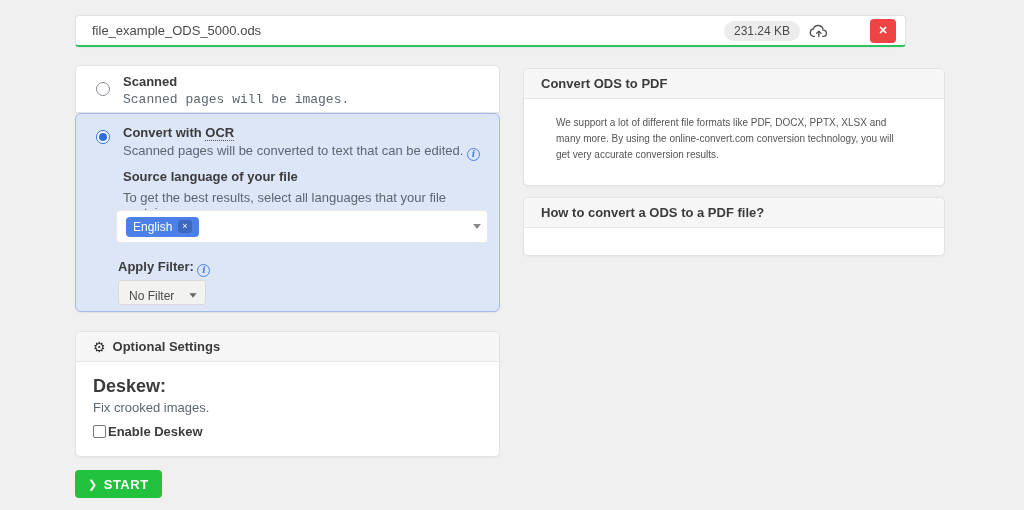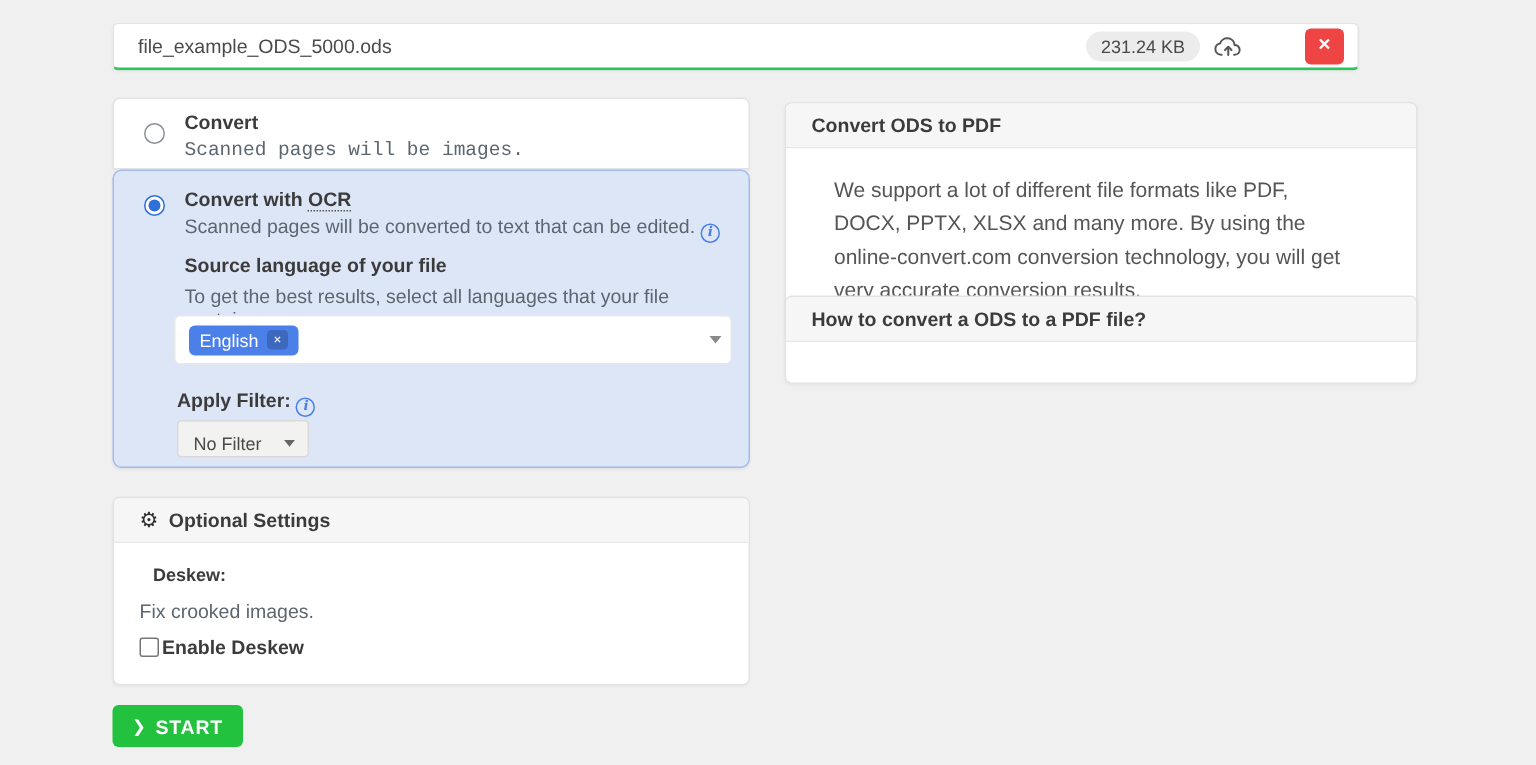--- a/index.html
+++ b/index.html
@@ -106,40 +106,40 @@
   .card-optional{left:75px;top:331px;width:425px;height:126px;}
   .card-header{
     background:#f6f6f7;border-bottom:1px solid #e7e7e7;
     border-radius:5px 5px 0 0;
     display:flex;align-items:center;gap:7px;
     height:30px;padding:0 17px;
     font-size:13px;font-weight:bold;color:#3b3b3b;
   }
   .gear{font-size:14px;color:#2e2e2e;font-weight:normal;}
   .opt-body{position:relative;height:95px;}
-  .deskew-label{position:absolute;left:26px;top:14px;font-size:12px;font-weight:bold;color:#3b3b3b;}
+  .deskew-label{position:absolute;left:17px;top:14px;font-size:18px;font-weight:bold;color:#3b3b3b;}
   .deskew-desc{position:absolute;left:17px;top:38px;font-size:13px;color:#5c6670;}
   .checkbox-row{position:absolute;left:17px;top:62px;display:flex;align-items:center;gap:2px;cursor:pointer;}
   .checkbox{
     width:13px;height:13px;background:#fff;border:1px solid #767676;border-radius:2px;
   }
   .checkbox-row span.lbl{font-size:13px;font-weight:bold;color:#3b3b3b;}
   
   .start-btn{
     position:absolute;left:75px;top:470px;height:28px;
     background:var(--accent-green);color:#fff;border:none;border-radius:4px;
     font-size:13px;font-weight:bold;letter-spacing:0.5px;
     display:inline-flex;align-items:center;gap:6px;
     padding:0 13px;cursor:pointer;
     font-family:"Liberation Sans","DejaVu Sans",sans-serif;
   }
   .start-btn .chev{font-size:11px;font-weight:bold;}
   
   .card-info-a{left:523px;top:68px;width:422px;min-height:115px;}
-  .card-info-a .info-body{padding:16px 38px 22px 32px;font-size:14px;line-height:1.6;color:#555;}
+  .card-info-a .info-body{padding:16px 38px 22px 32px;font-size:10px;line-height:1.6;color:#555;}
   .card-info-b{left:523px;top:197px;width:422px;height:59px;}
   .card-info-b .info-body{height:29px;}
   .card-info-b .card-header{font-size:13px;}
 </style>
 </head>
 <body>
 
 <div class="card topbar">
   <span class="filename">file_example_ODS_5000.ods</span>
   <span class="size-badge">231.24 KB</span>
@@ -150,21 +150,21 @@
       <path d="M9.2 11.8 L11.8 9.2 L14.4 11.8"></path>
     </svg>
   </button>
   <button class="close-btn">
     <span>✕</span>
   </button>
 </div>
 
 <div class="card card-convert">
   <span class="radio" style="left:20px;top:16px;"></span>
-  <span class="opt-label" style="left:47px;top:8px;">Convert</span>
+  <span class="opt-label" style="left:47px;top:8px;">Scanned</span>
   <span class="opt-desc" style="left:47px;top:26px;font-family:Liberation Mono, monospace;">Scanned pages will be images.</span>
 </div>
 
 <div class="card-ocr">
   <span class="radio checked" style="left:20px;top:16px;"></span>
   <span class="opt-label" style="left:47px;top:11px;"><span>Convert with </span><span class="dotted-u">OCR</span></span>
   <span class="opt-desc" style="left:47px;top:29px;"><span>Scanned pages will be converted to text that can be edited.</span>
     <span class="info-icon">i</span></span>
 
   <span class="opt-label" style="left:47px;top:55px;">Source language of your file</span>

